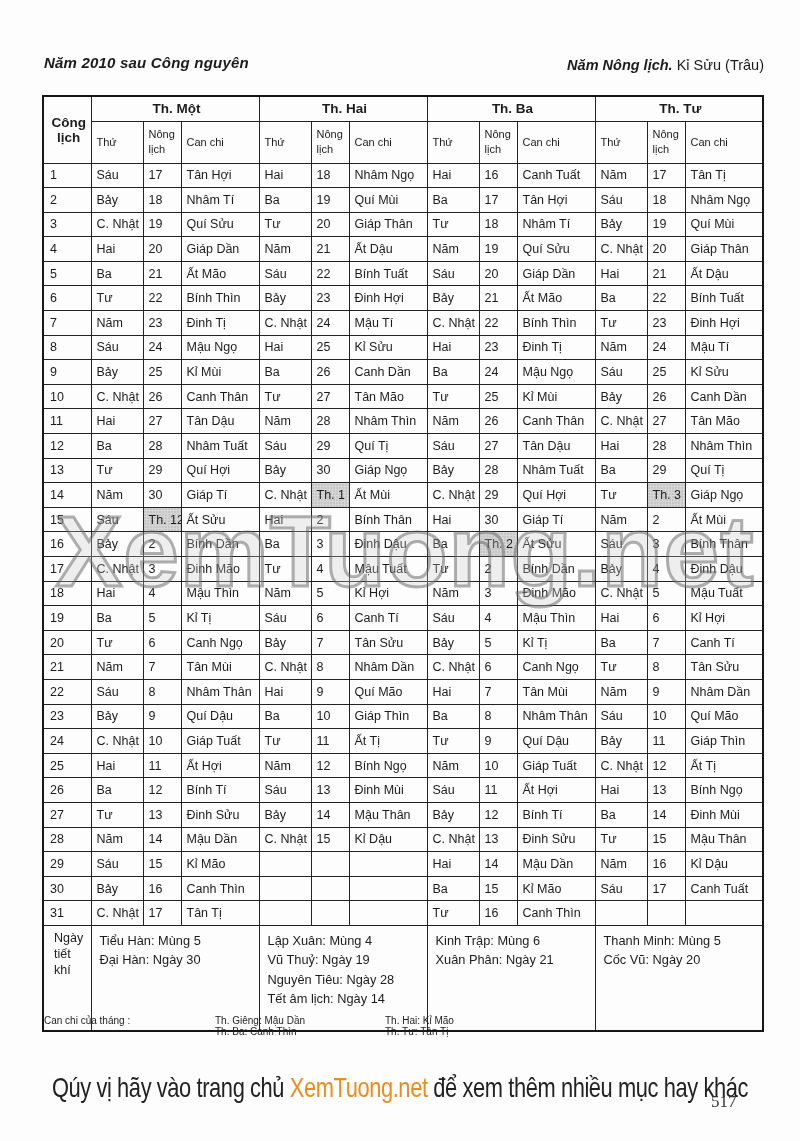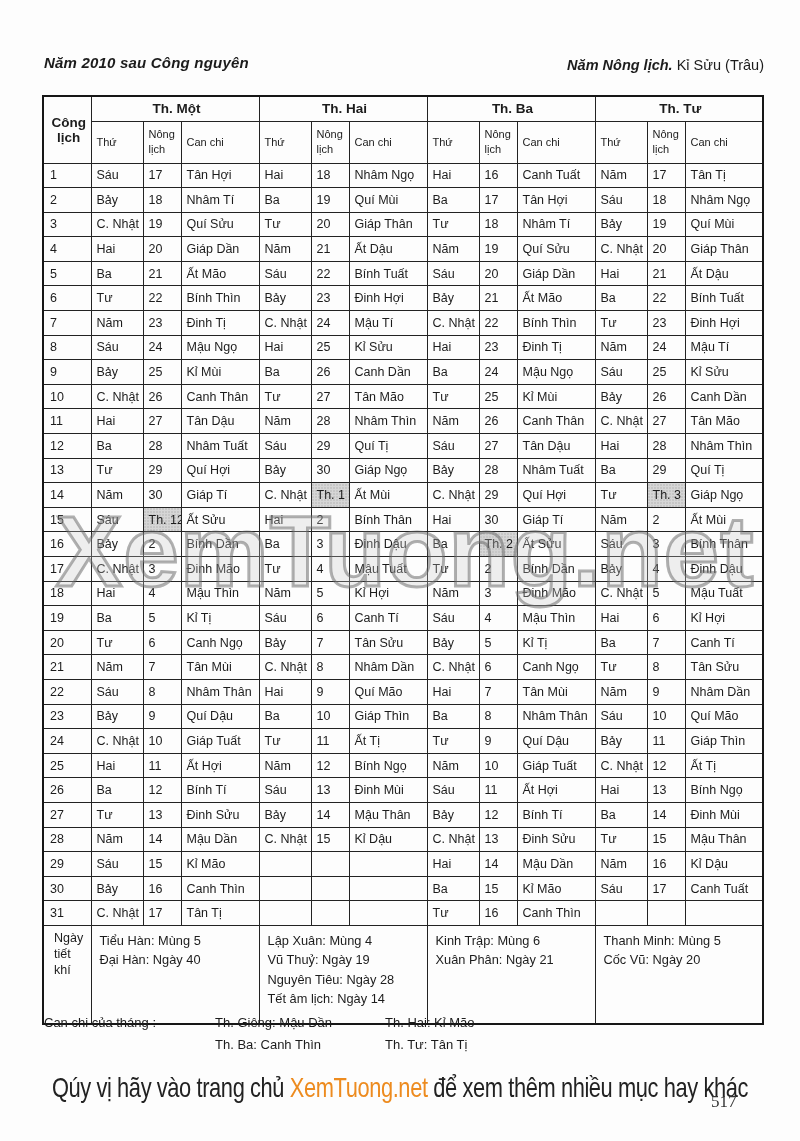--- a/index.html
+++ b/index.html
@@ -40,38 +40,38 @@
   .cal tbody tr { height: 24.6px; }
   .cal tbody td.c-day { padding-left: 6px; }
   .hl {
     background-color: #d6d6d6;
     background-image: radial-gradient(rgba(50,50,50,.38) .7px, transparent .9px);
     background-size: 3px 3px;
     margin-left: 45px;
   }
   .cal tfoot td {
     vertical-align: top; white-space: normal;
-    padding: 5px 6px 14px 8px; height: 79px;
+    padding: 5px 6px 21px 8px; height: 79px;
   }
   .cal tfoot td.label { padding: 4px 3px 4px 10px; line-height: 16px; font-size: 12.5px; }
   .cal tfoot td div { line-height: 19.5px; font-size: 12.8px; }
 
   .watermark {
     position: absolute; left: 48px; top: 494px; width: 714px;
     text-align: center; white-space: nowrap; pointer-events: none;
     font-weight: bold; font-size: 100px; letter-spacing: 1px;
     color: rgba(200,200,200,0.28);
     -webkit-text-stroke: 3px rgba(100,100,100,0.50);
     z-index: 5;
   }
 
   .canchi {
     position: absolute; left: 44px; top: 1015px;
     display: grid; grid-template-columns: 171px 170px auto;
-    row-gap: 7px; font-size: 13px;
+    font-size: 10px;
   }
 
   .footer {
     position: absolute; left: 400px; top: 1072px;
     transform: translateX(-50%) scaleX(0.78);
     white-space: nowrap; font-size: 28px; letter-spacing: -0.5px;
     color: #222;
   }
   .footer .link { color: #ED8B1F; cursor: pointer; }
 
@@ -594,21 +594,21 @@
         <td class="c-thu"></td>
         <td class="c-nong"></td>
         <td class="c-canchi"></td>
       </tr>
     </tbody>
   <tfoot>
     <tr>
       <td class="label">Ngày tiết khí</td>
       <td colspan="3">
           <div>Tiểu Hàn: Mùng 5</div>
-          <div>Đại Hàn: Ngày 40</div>
+          <div>Đại Hàn: Ngày 30</div>
         </td>
       <td colspan="3">
           <div>Lập Xuân: Mùng 4</div>
           <div>Vũ Thuỷ: Ngày 19</div>
           <div>Nguyên Tiêu: Ngày 28</div>
           <div>Tết âm lịch: Ngày 14</div>
         </td>
       <td colspan="3">
           <div>Kinh Trập: Mùng 6</div>
           <div>Xuân Phân: Ngày 21</div>

